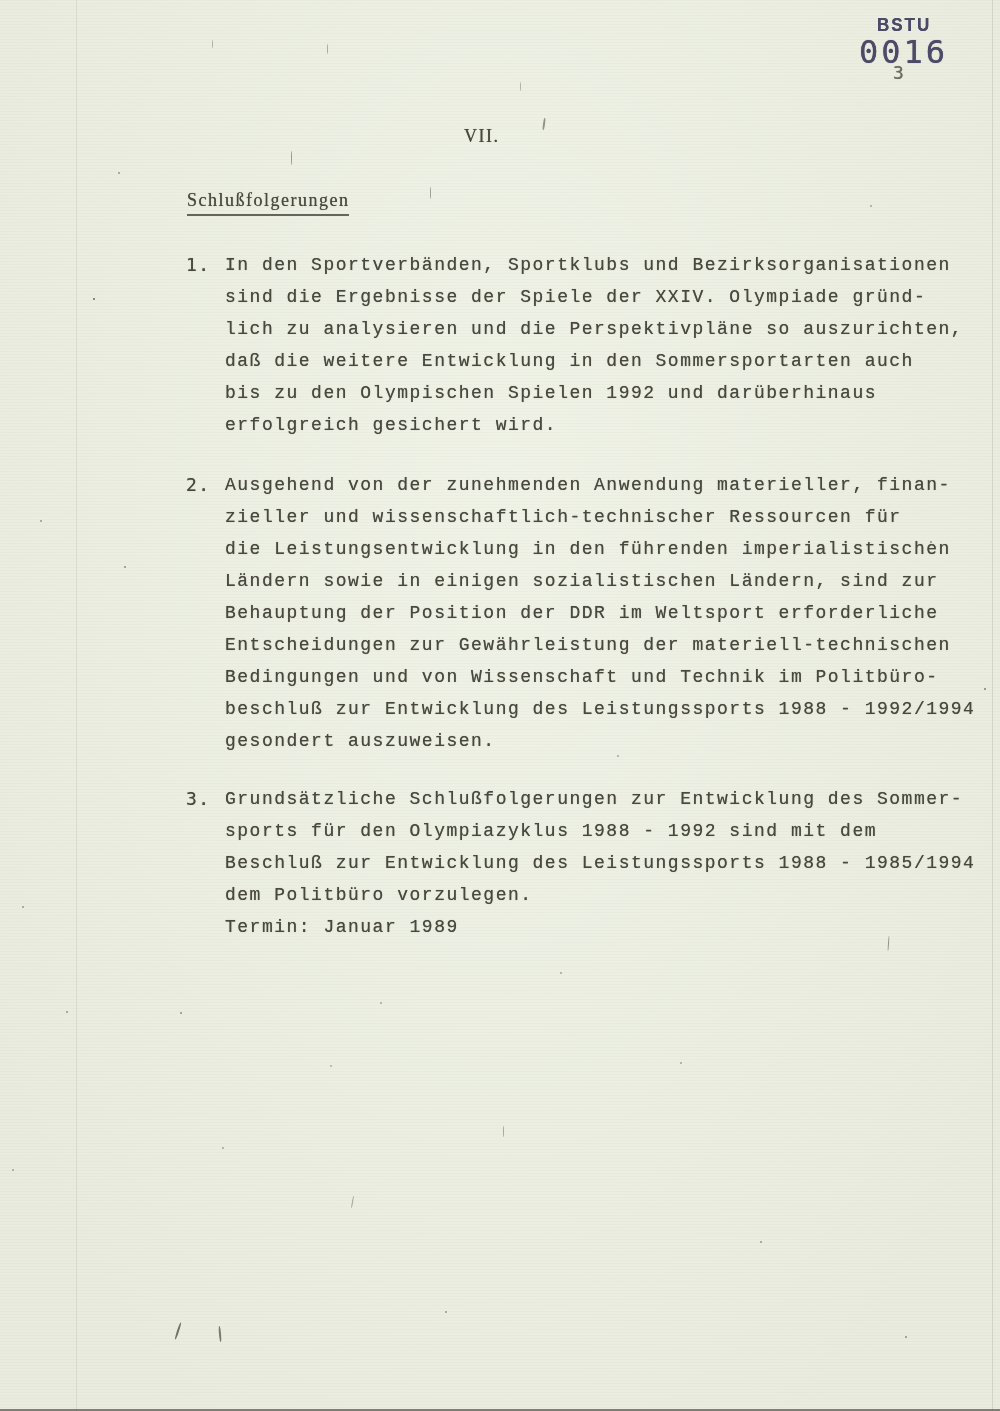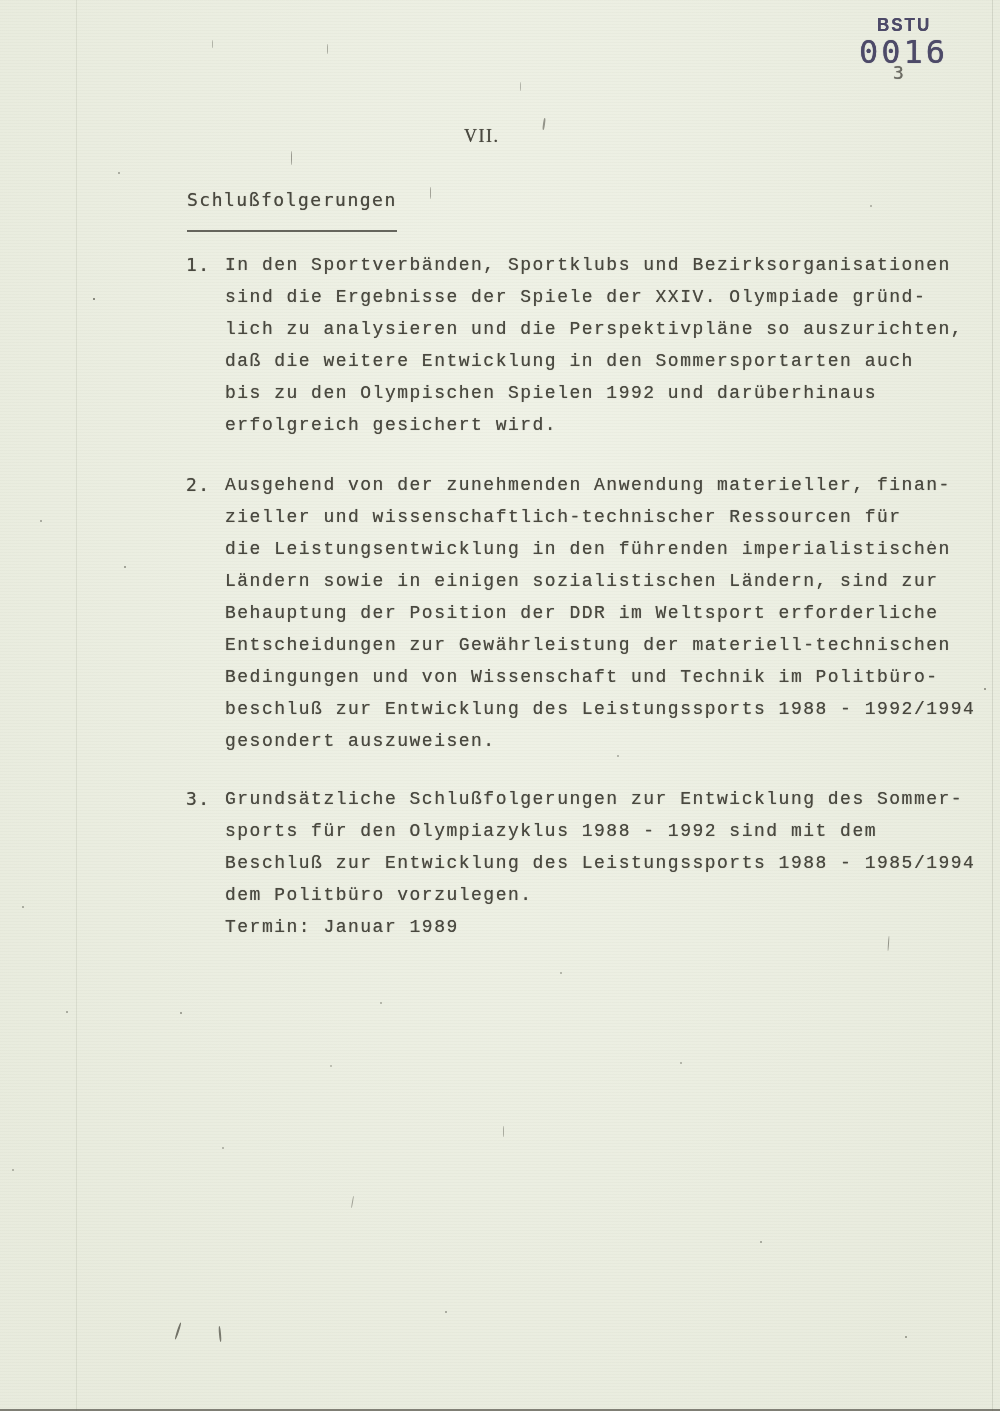--- a/index.html
+++ b/index.html
@@ -67,21 +67,22 @@
   }
   .section-number {
     position: absolute; left: 464px; top: 126px;
     line-height: 20px;
     font-family: Liberation Serif, serif;
   }
   .heading {
     position: absolute; left: 187px; top: 190px;
     line-height: 20px;
     border-bottom: 2px solid rgba(72,71,63,0.82);
-    padding-bottom: 20px;
+    padding-bottom: 4px;
+    font-family: Liberation Serif, serif;
   }
 
   .items {
     position: absolute; left: 186px; top: 249px; width: 805px;
     margin: 0; padding: 0; list-style: none;
     line-height: 32px;
   }
   .item { display: flex; }
   .item-2 { margin-top: 28px; }
   .item-3 { margin-top: 26px; }

